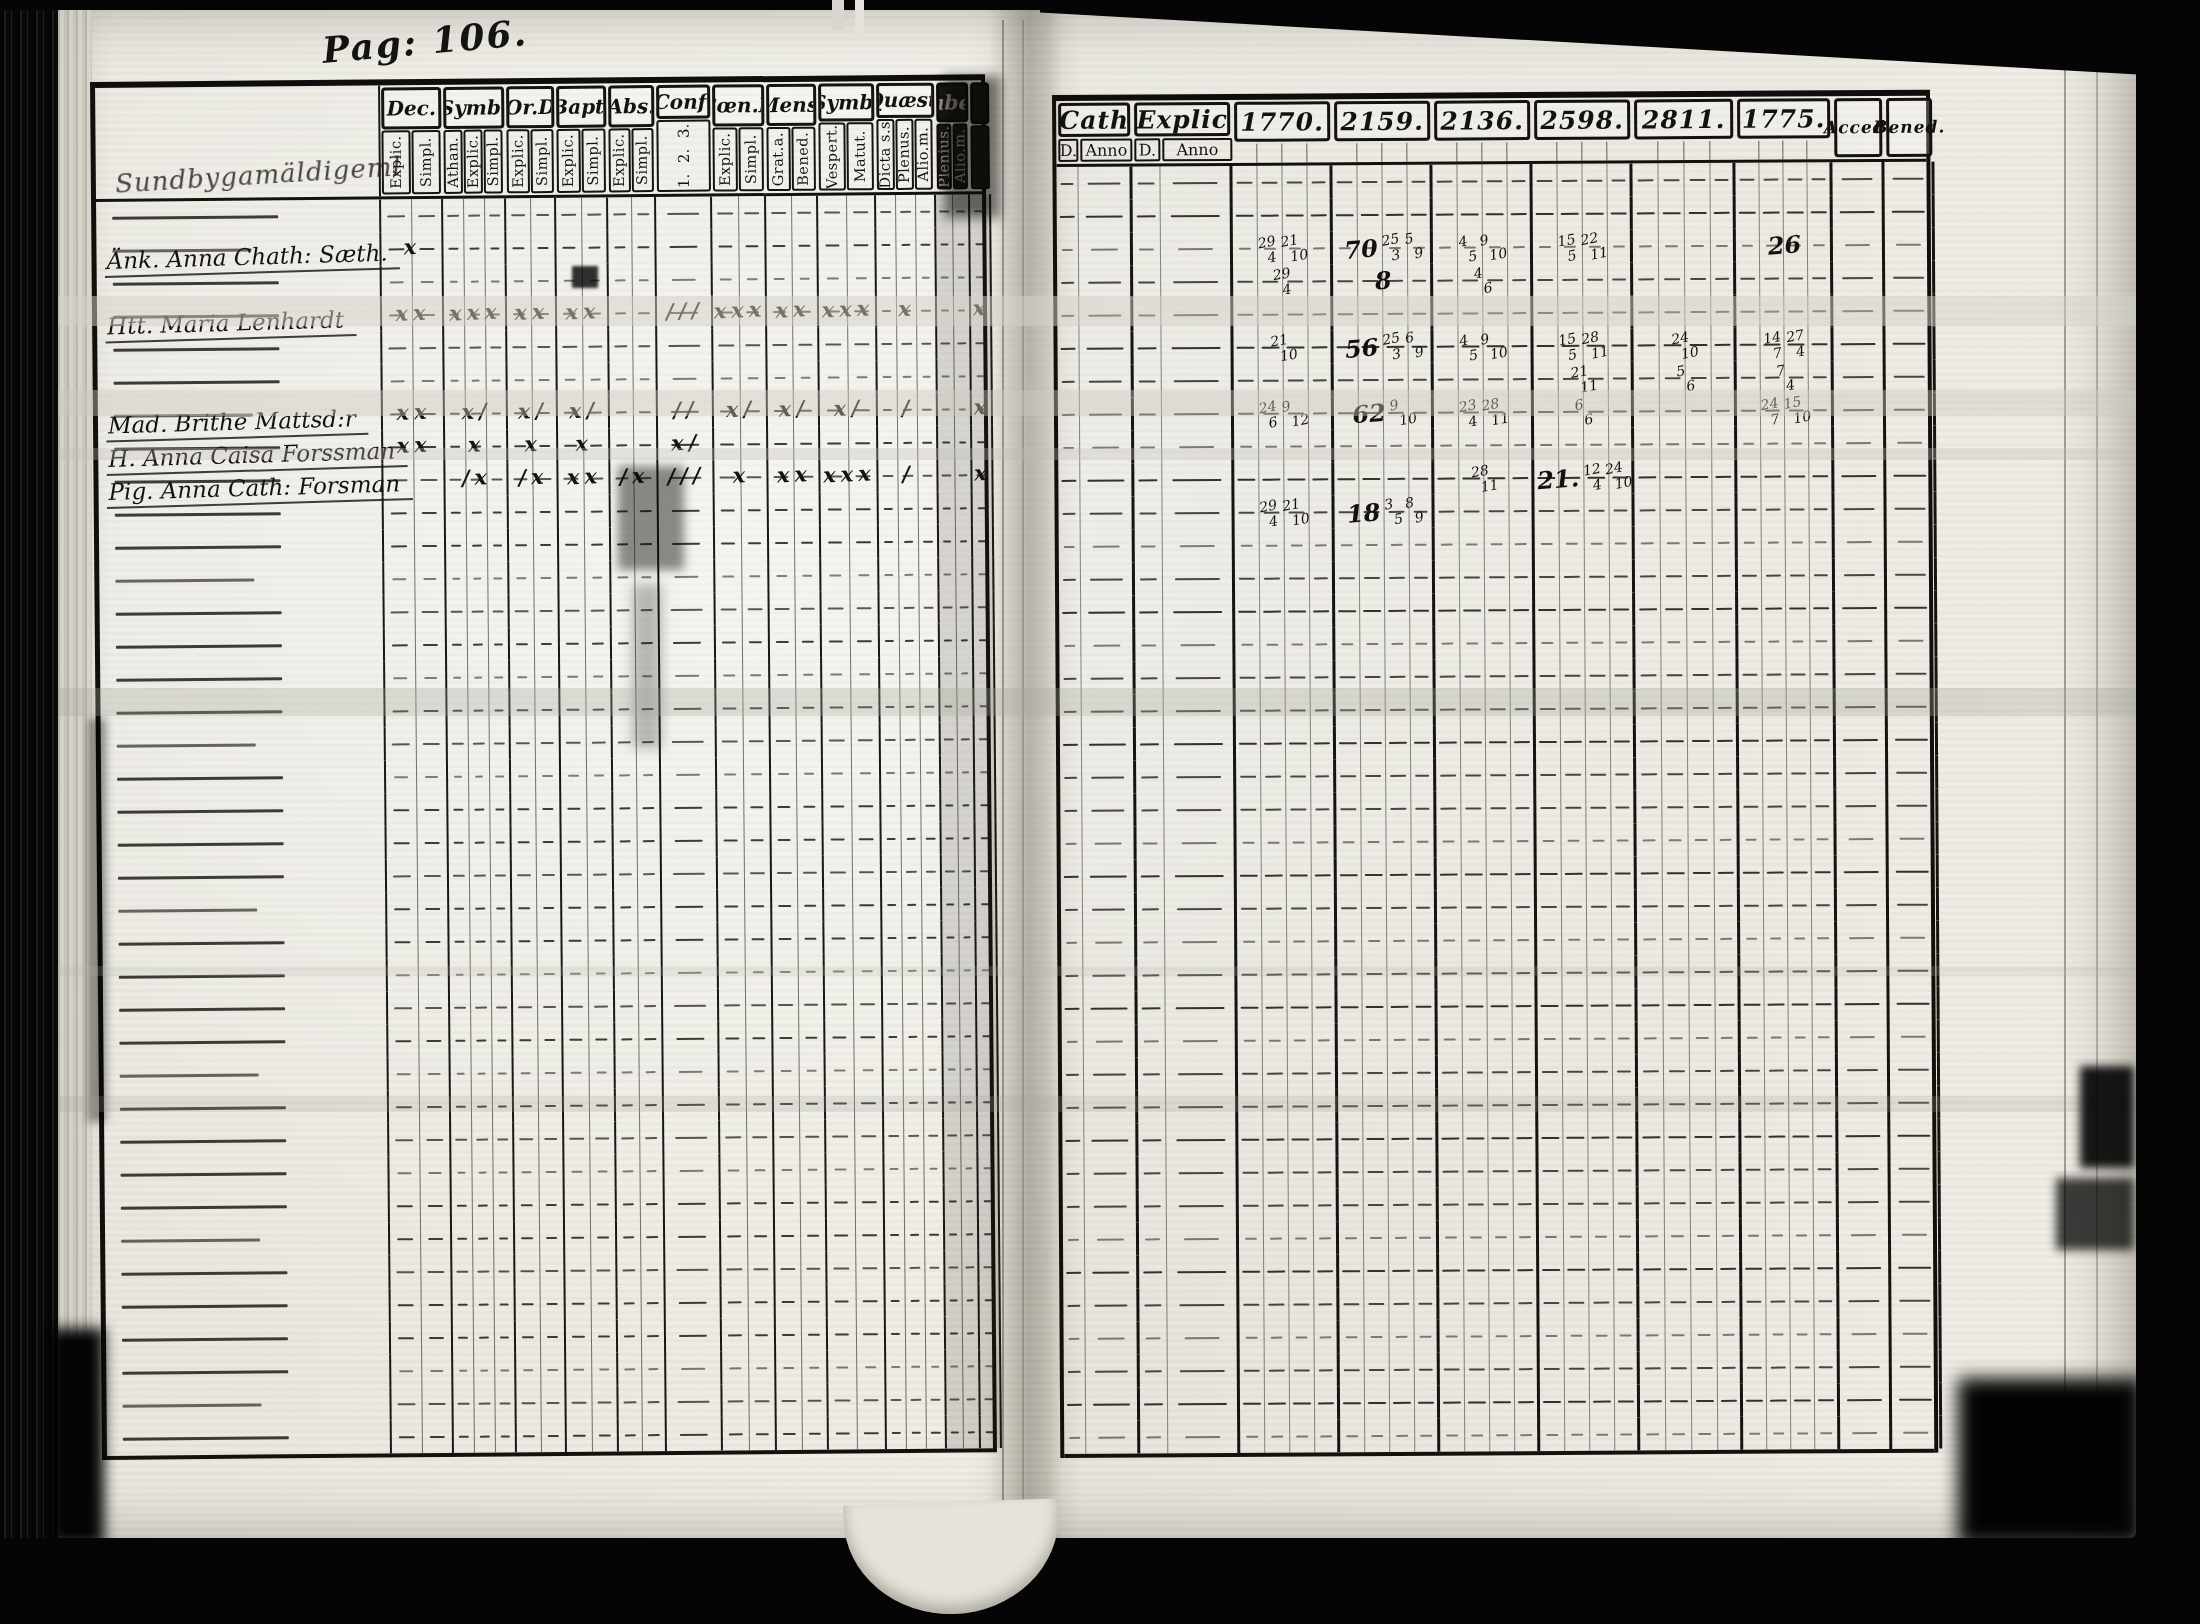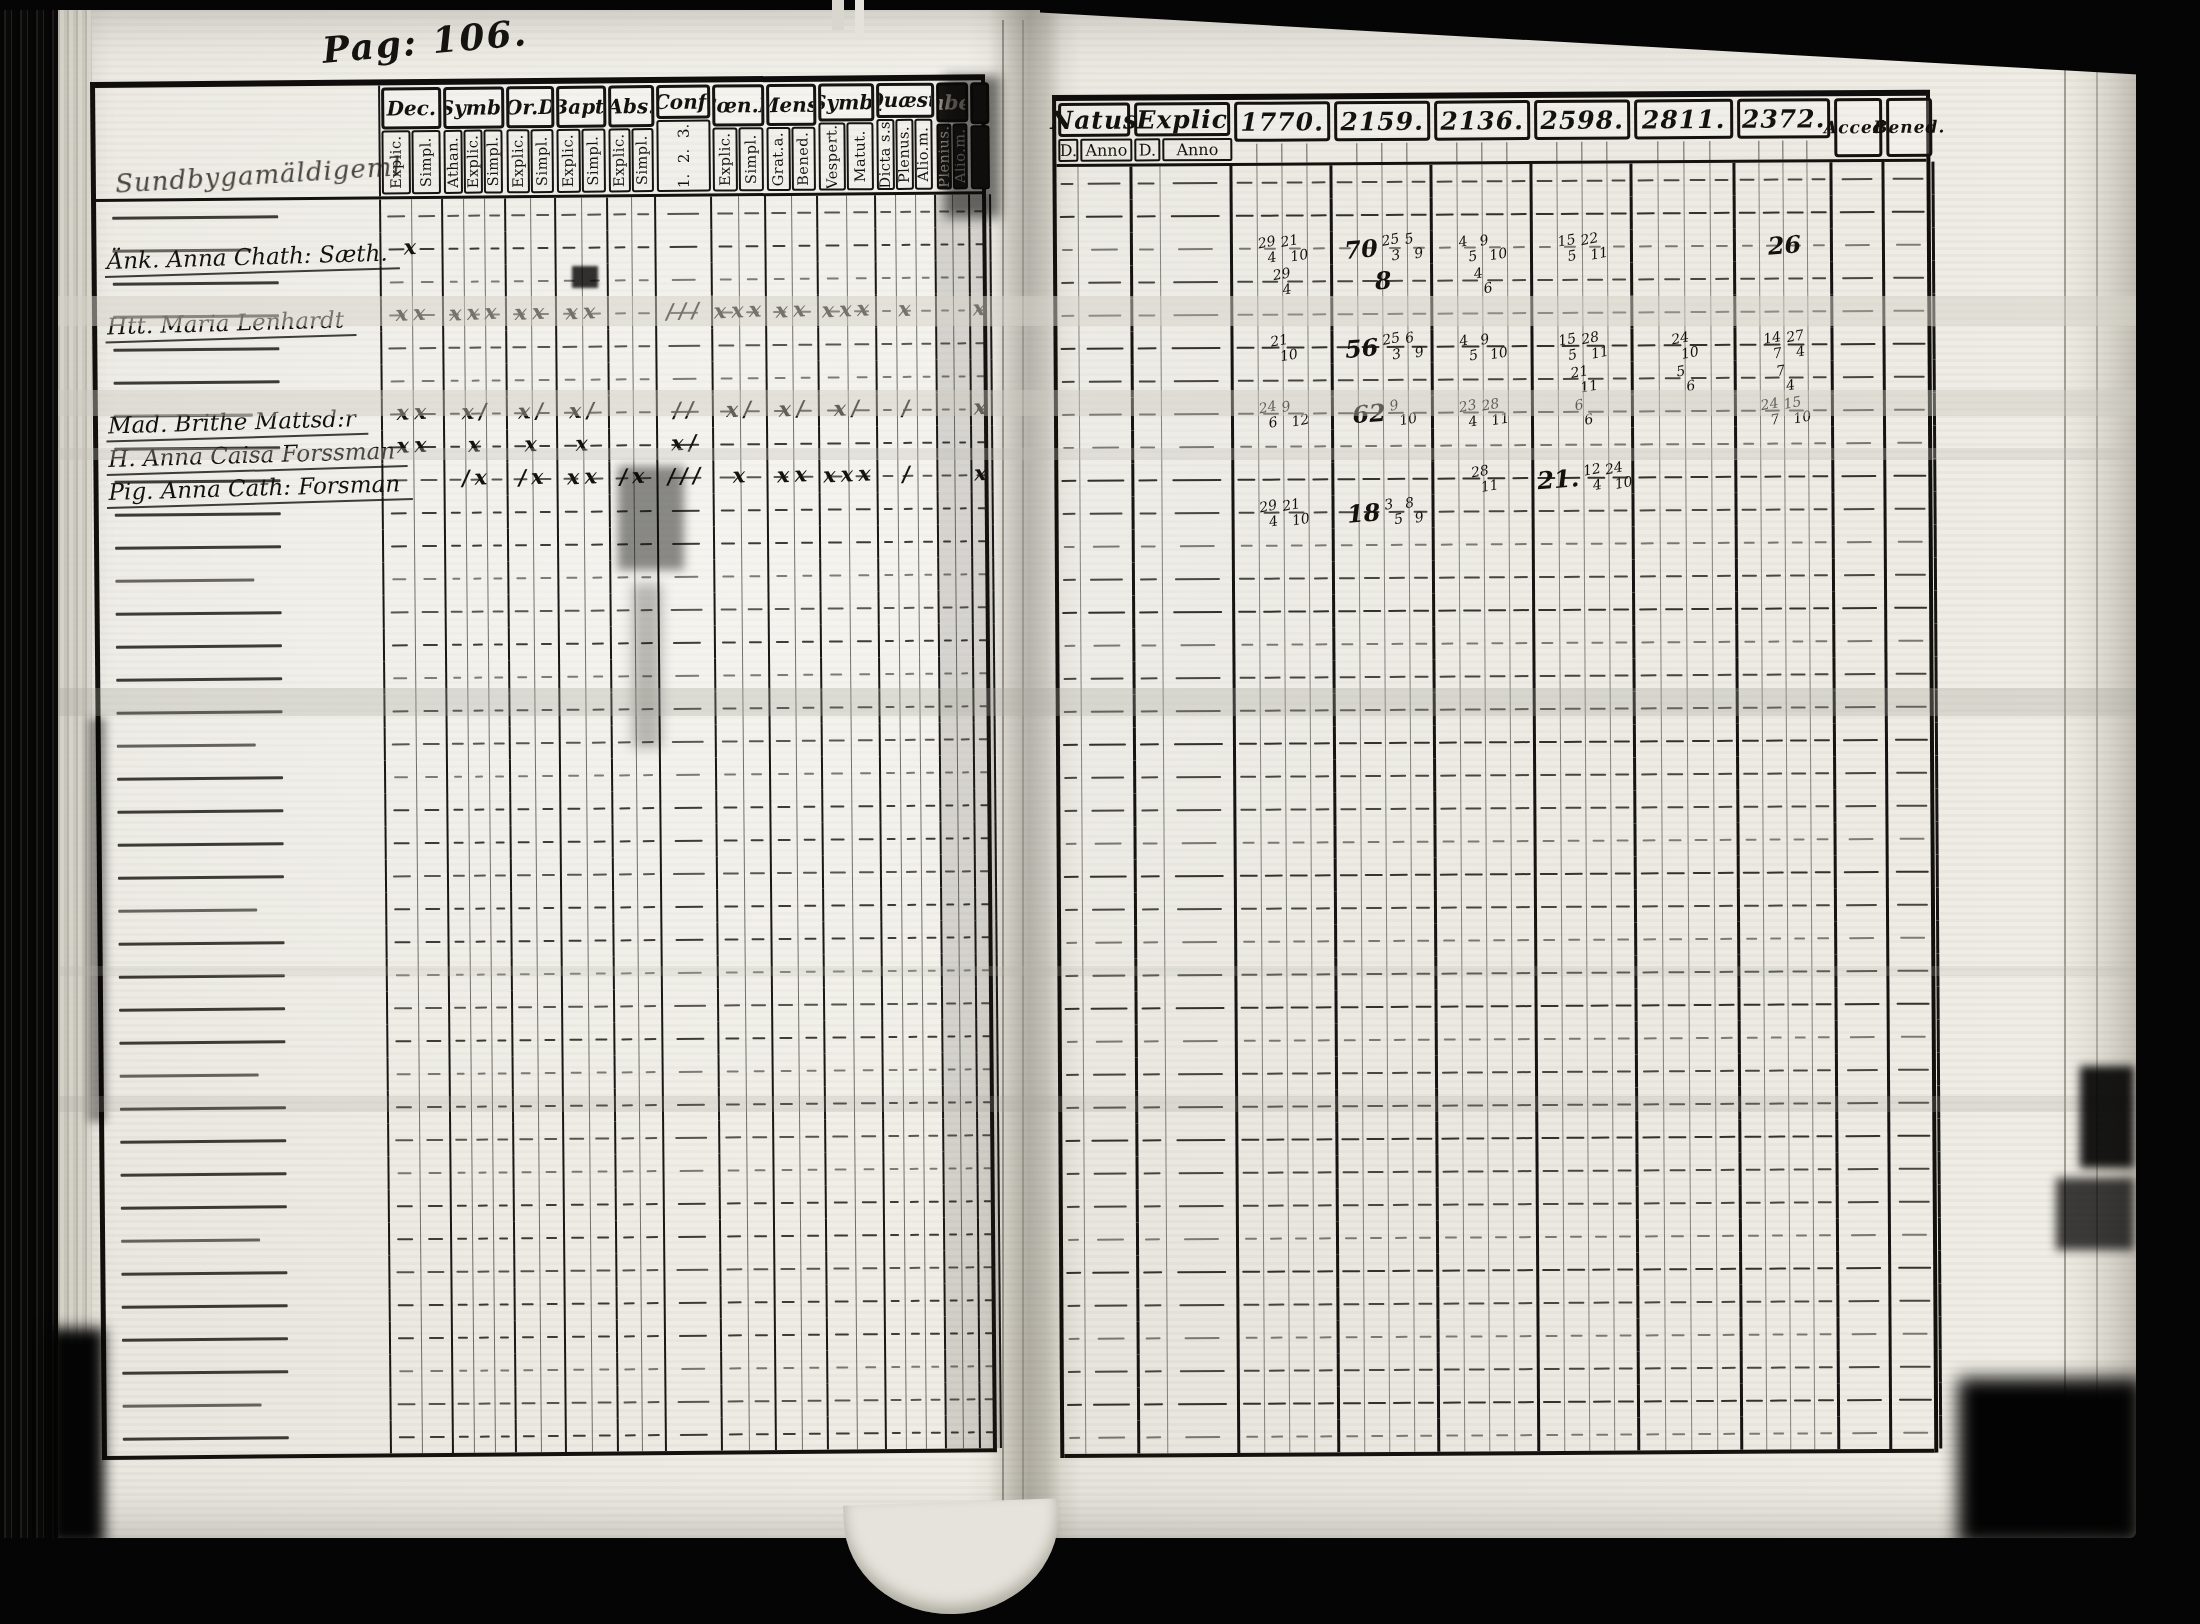--- a/index.html
+++ b/index.html
@@ -2261,21 +2261,21 @@
           </div>
           <div class="gcell darkcol" style="width: 21px;">
             <div class="scell glast" style="width: 21px;"></div>
           </div>
         </div>
       </div>
     </div>
   <div id="right-table" class="regtable">
       <div class="rt-header">
         <div class="hgrp" style="width: 76px;">
-          <div class="ylabel">Natus</div>
+          <div class="ylabel">Cath</div>
           <div class="rsubs">
             <div class="rsub" style="width: 20px;">D.</div>
             <div class="rsub" style="width: 52px;">Anno</div>
           </div>
         </div>
         <div class="hgrp" style="width: 100px;">
           <div class="ylabel">Explic</div>
           <div class="rsubs">
             <div class="rsub" style="width: 26px;">D.</div>
             <div class="rsub" style="width: 70px;">Anno</div>
@@ -2320,21 +2320,21 @@
         <div class="hgrp" style="width: 103px;">
           <div class="ylabel">2811.</div>
           <div class="rsubs">
             <div class="tickcell" style="width: 26px;"></div>
             <div class="tickcell" style="width: 26px;"></div>
             <div class="tickcell" style="width: 26px;"></div>
             <div class="tickcell last" style="width: 25px;"></div>
           </div>
         </div>
         <div class="hgrp" style="width: 97px;">
-          <div class="ylabel">2372.</div>
+          <div class="ylabel">1775.</div>
           <div class="rsubs">
             <div class="tickcell" style="width: 24px;"></div>
             <div class="tickcell" style="width: 24px;"></div>
             <div class="tickcell" style="width: 24px;"></div>
             <div class="tickcell last" style="width: 25px;"></div>
           </div>
         </div>
         <div class="hgrp" style="width: 52px;">
           <div class="ylabel small">Acced.</div>
         </div>

